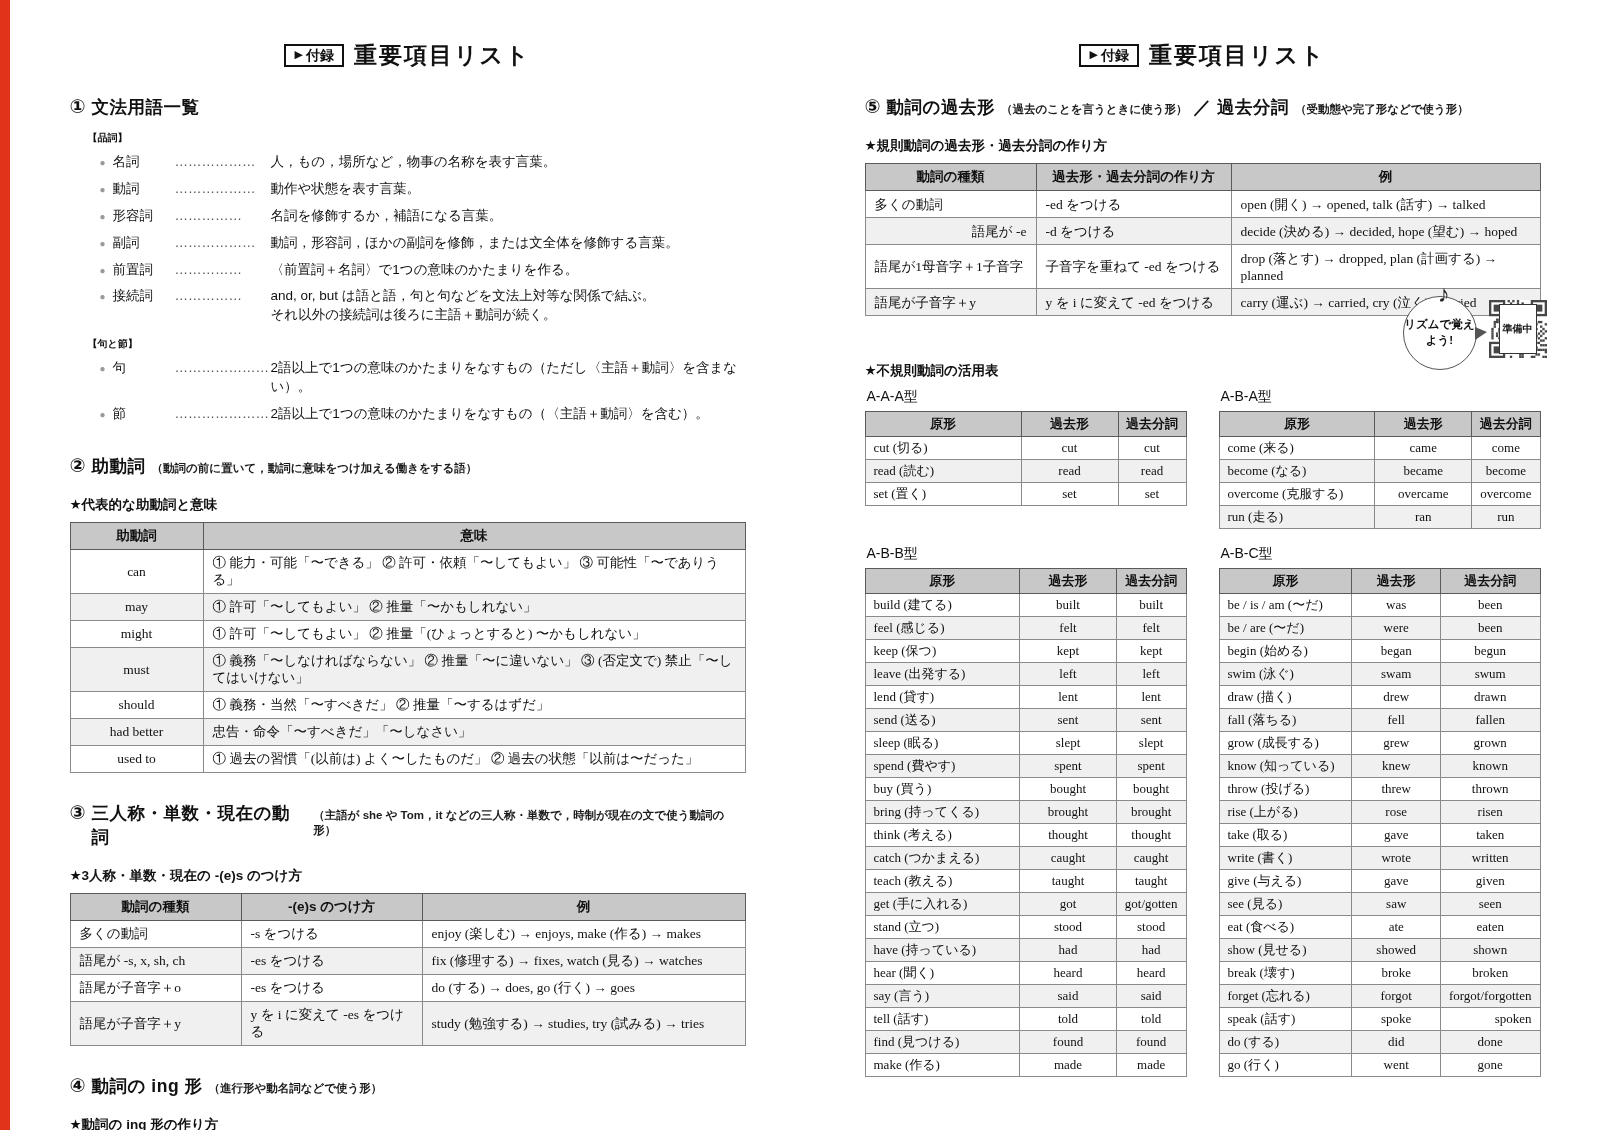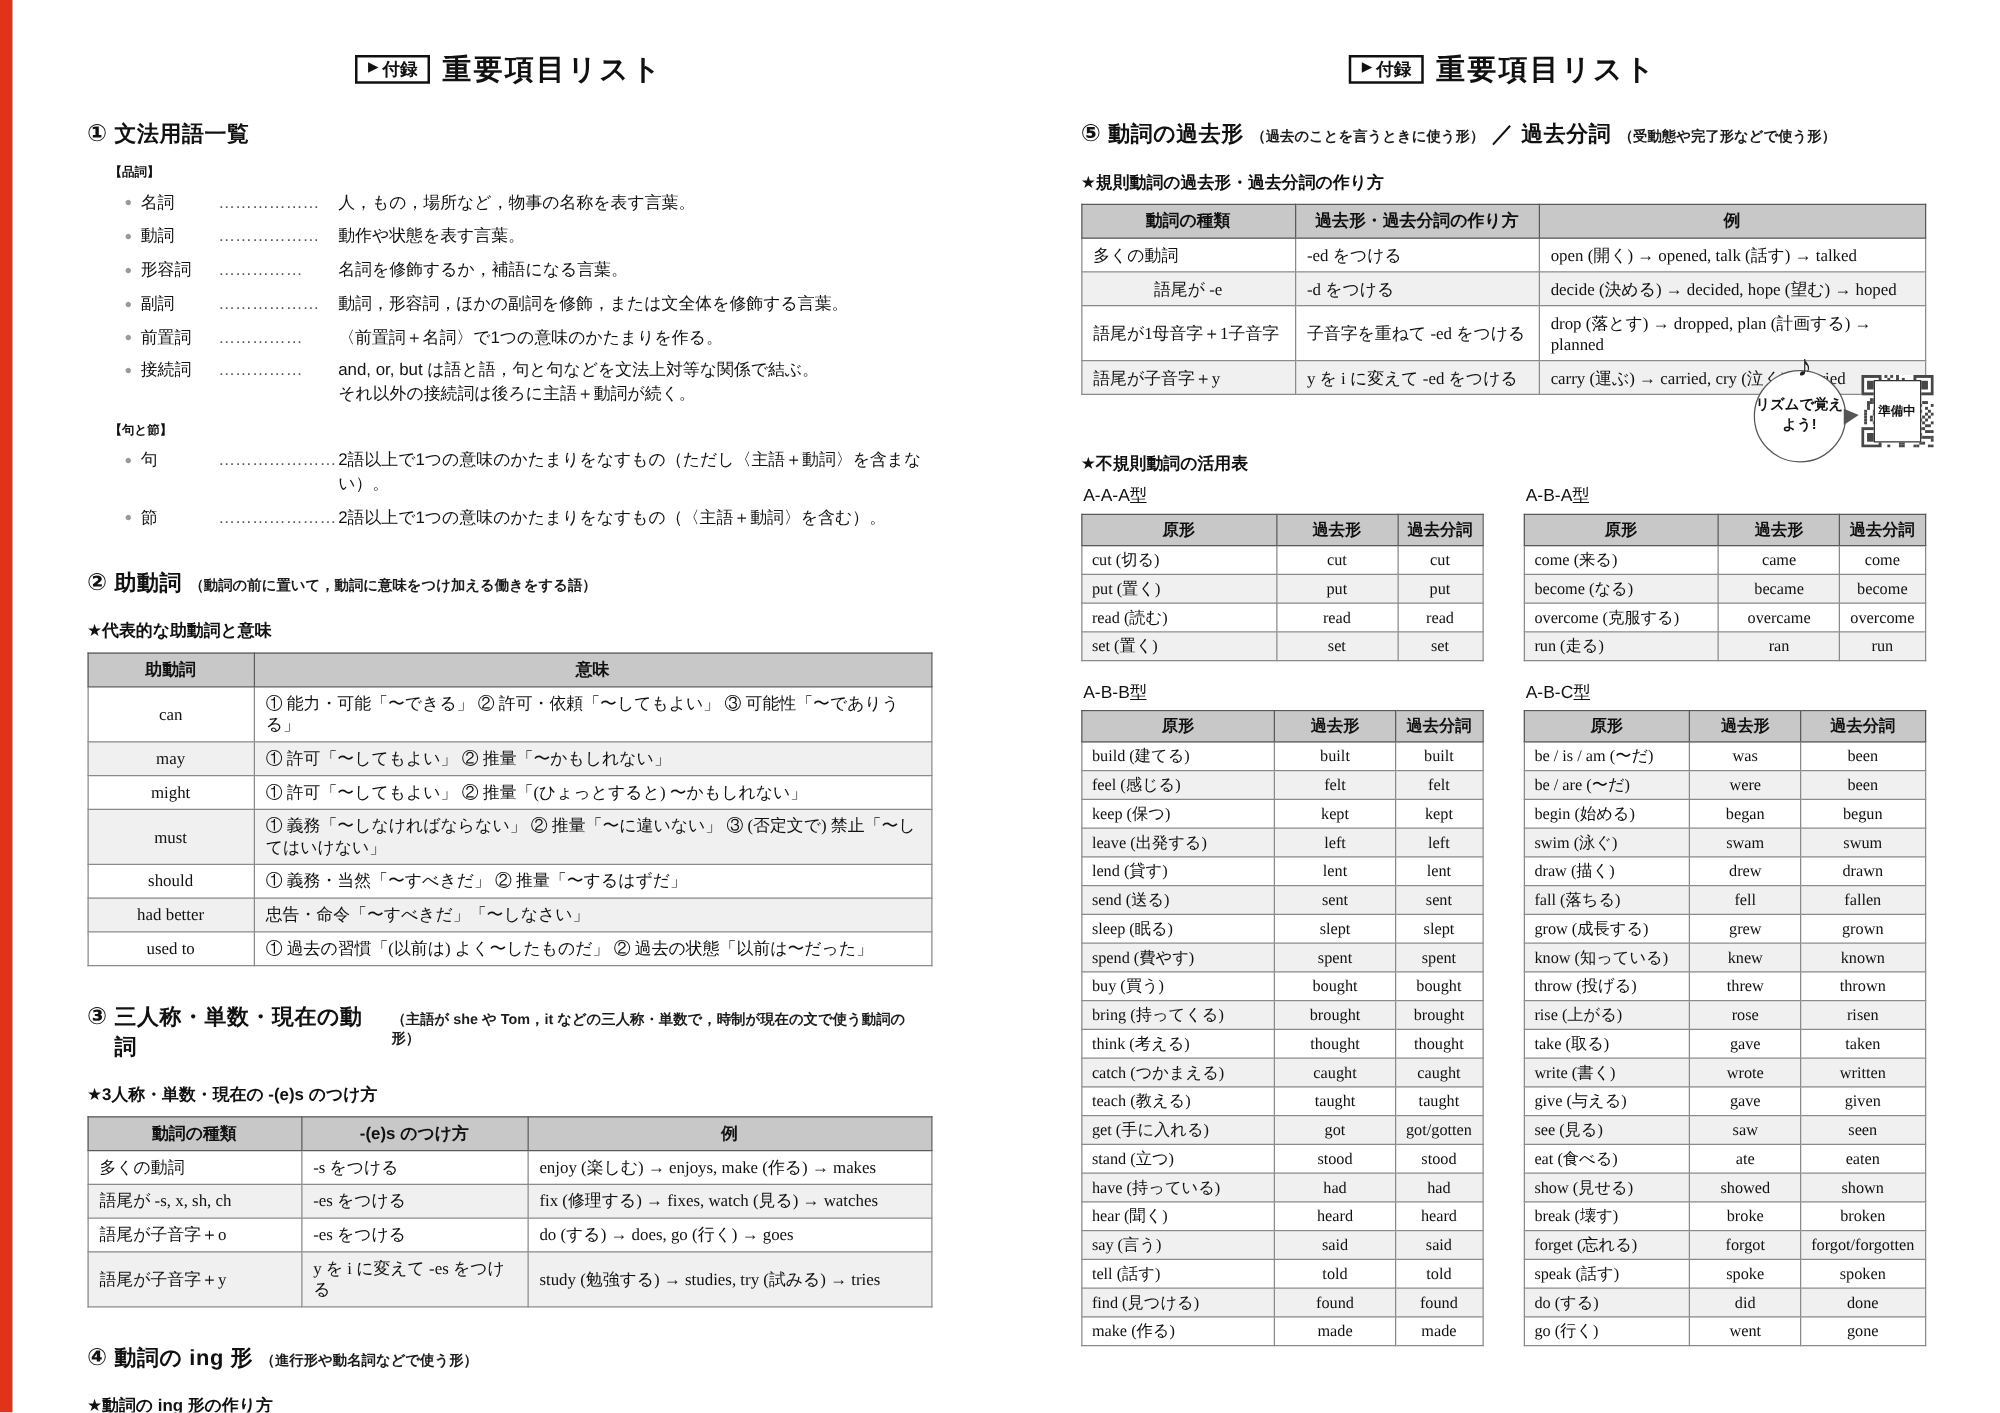--- a/index.html
+++ b/index.html
@@ -259,21 +259,21 @@
                 <th>例</th>
               </tr>
             </thead>
             <tbody>
               <tr>
                 <td style="text-align: left;">多くの動詞</td>
                 <td style="text-align: left;">-ed をつける</td>
                 <td style="text-align: left;">open (開く) → opened,  talk (話す) → talked</td>
               </tr>
               <tr>
-                <td style="text-align: center;">語尾が -e</td>
+                <td style="text-align: right;">語尾が -e</td>
                 <td style="text-align: left;">-d をつける</td>
                 <td style="text-align: left;">decide (決める) → decided,  hope (望む) → hoped</td>
               </tr>
               <tr>
                 <td style="text-align: left;">語尾が1母音字＋1子音字</td>
                 <td style="text-align: left;">子音字を重ねて -ed をつける</td>
                 <td style="text-align: left;">drop (落とす) → dropped,  plan (計画する) → planned</td>
               </tr>
               <tr>
                 <td style="text-align: left;">語尾が子音字＋y</td>
@@ -501,25 +501,20 @@
                     <th>過去分詞</th>
                   </tr>
                 </thead>
                 <tbody>
                   <tr>
                     <td style="text-align: left;">cut (切る)</td>
                     <td style="text-align: center;">cut</td>
                     <td style="text-align: center;">cut</td>
                   </tr>
                   <tr>
-                    <td style="text-align: left;">put (置く)</td>
-                    <td style="text-align: center;">put</td>
-                    <td style="text-align: center;">put</td>
-                  </tr>
-                  <tr>
                     <td style="text-align: left;">read (読む)</td>
                     <td style="text-align: center;">read</td>
                     <td style="text-align: center;">read</td>
                   </tr>
                   <tr>
                     <td style="text-align: left; margin-left: 38px;">set (置く)</td>
                     <td style="text-align: center;">set</td>
                     <td style="text-align: center;">set</td>
                   </tr>
                 </tbody>
@@ -781,21 +776,21 @@
                     <td style="text-align: center;">broken</td>
                   </tr>
                   <tr>
                     <td style="text-align: left;">forget (忘れる)</td>
                     <td style="text-align: center;">forgot</td>
                     <td style="text-align: center;">forgot/forgotten</td>
                   </tr>
                   <tr>
                     <td style="text-align: left;">speak (話す)</td>
                     <td style="text-align: center;">spoke</td>
-                    <td style="text-align: center; margin-left: 16px;">spoken</td>
+                    <td style="text-align: right; margin-left: 16px;">spoken</td>
                   </tr>
                   <tr>
                     <td style="text-align: left;">do (する)</td>
                     <td style="text-align: center;">did</td>
                     <td style="text-align: center;">done</td>
                   </tr>
                   <tr>
                     <td style="text-align: left;">go (行く)</td>
                     <td style="text-align: center;">went</td>
                     <td style="text-align: center;">gone</td>

